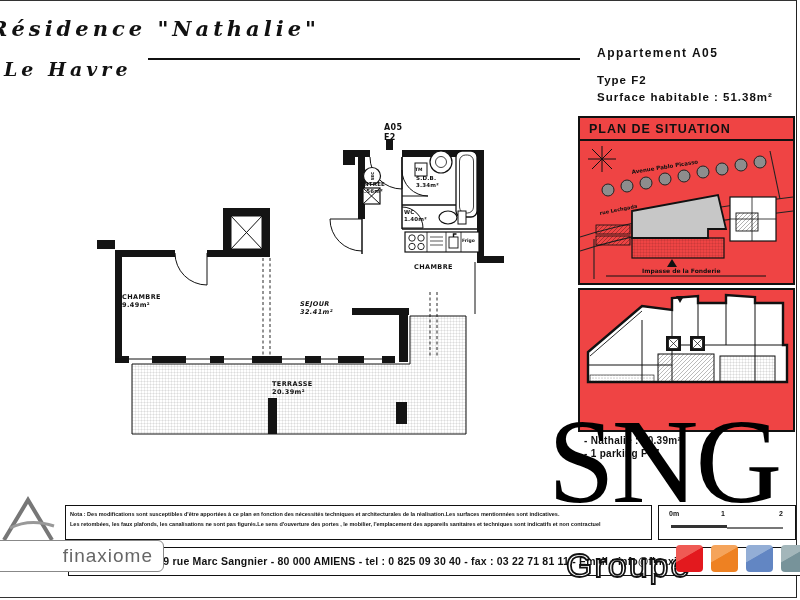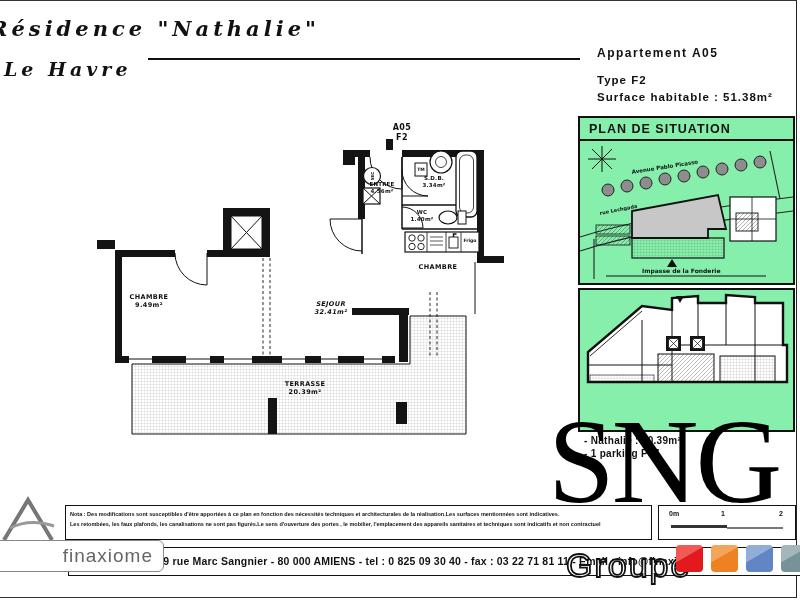--- a/index.html
+++ b/index.html
@@ -8,25 +8,25 @@
   .abs{position:absolute;}
   .frame{left:0;top:0;width:796px;height:596px;border-top:1px solid #333;
          border-right:1.5px solid #222;border-bottom:1px solid #333;}
   
   .script-line{font-family:"DejaVu Serif",serif;font-style:italic;font-weight:bold;
                letter-spacing:4px;white-space:nowrap;}
   .hrule{background:#111;height:2px;}
   .apt-title{font-weight:bold;font-size:12px;letter-spacing:1.5px;}
   .apt-sub{font-weight:bold;font-size:11.5px;letter-spacing:1px;}
   
-  .panel{border:2px solid #111;background:#86efac;}
+  .panel{border:2px solid #111;background:#ef4444;}
   .panel-title{border-bottom:2px solid #111;font-weight:bold;font-size:12.5px;
                letter-spacing:1px;padding:4px 0 3px 9px;}
   
-  .lbl{font-family:"DejaVu Sans",sans-serif;font-weight:bold;text-align:center;
+  .lbl{font-family:"DejaVu Sans",sans-serif;font-weight:bold;
        font-size:6.5px;line-height:1.3;letter-spacing:.4px;white-space:nowrap;}
   .lbl-sm{font-size:5.5px;letter-spacing:.2px;}
   .lbl-xs{font-size:4.5px;letter-spacing:0;}
   
   .lvl{font-weight:bold;font-size:10px;letter-spacing:.3px;white-space:nowrap;}
   .oval{display:inline-block;border:1.5px solid #111;border-radius:50%;padding:2px 10px;}
   
   .sng{font-family:"Liberation Serif",serif;font-size:120px;line-height:1;
        letter-spacing:-3px;color:#000;z-index:5;}
   .groupe{font-size:34px;letter-spacing:2px;color:#fff;

